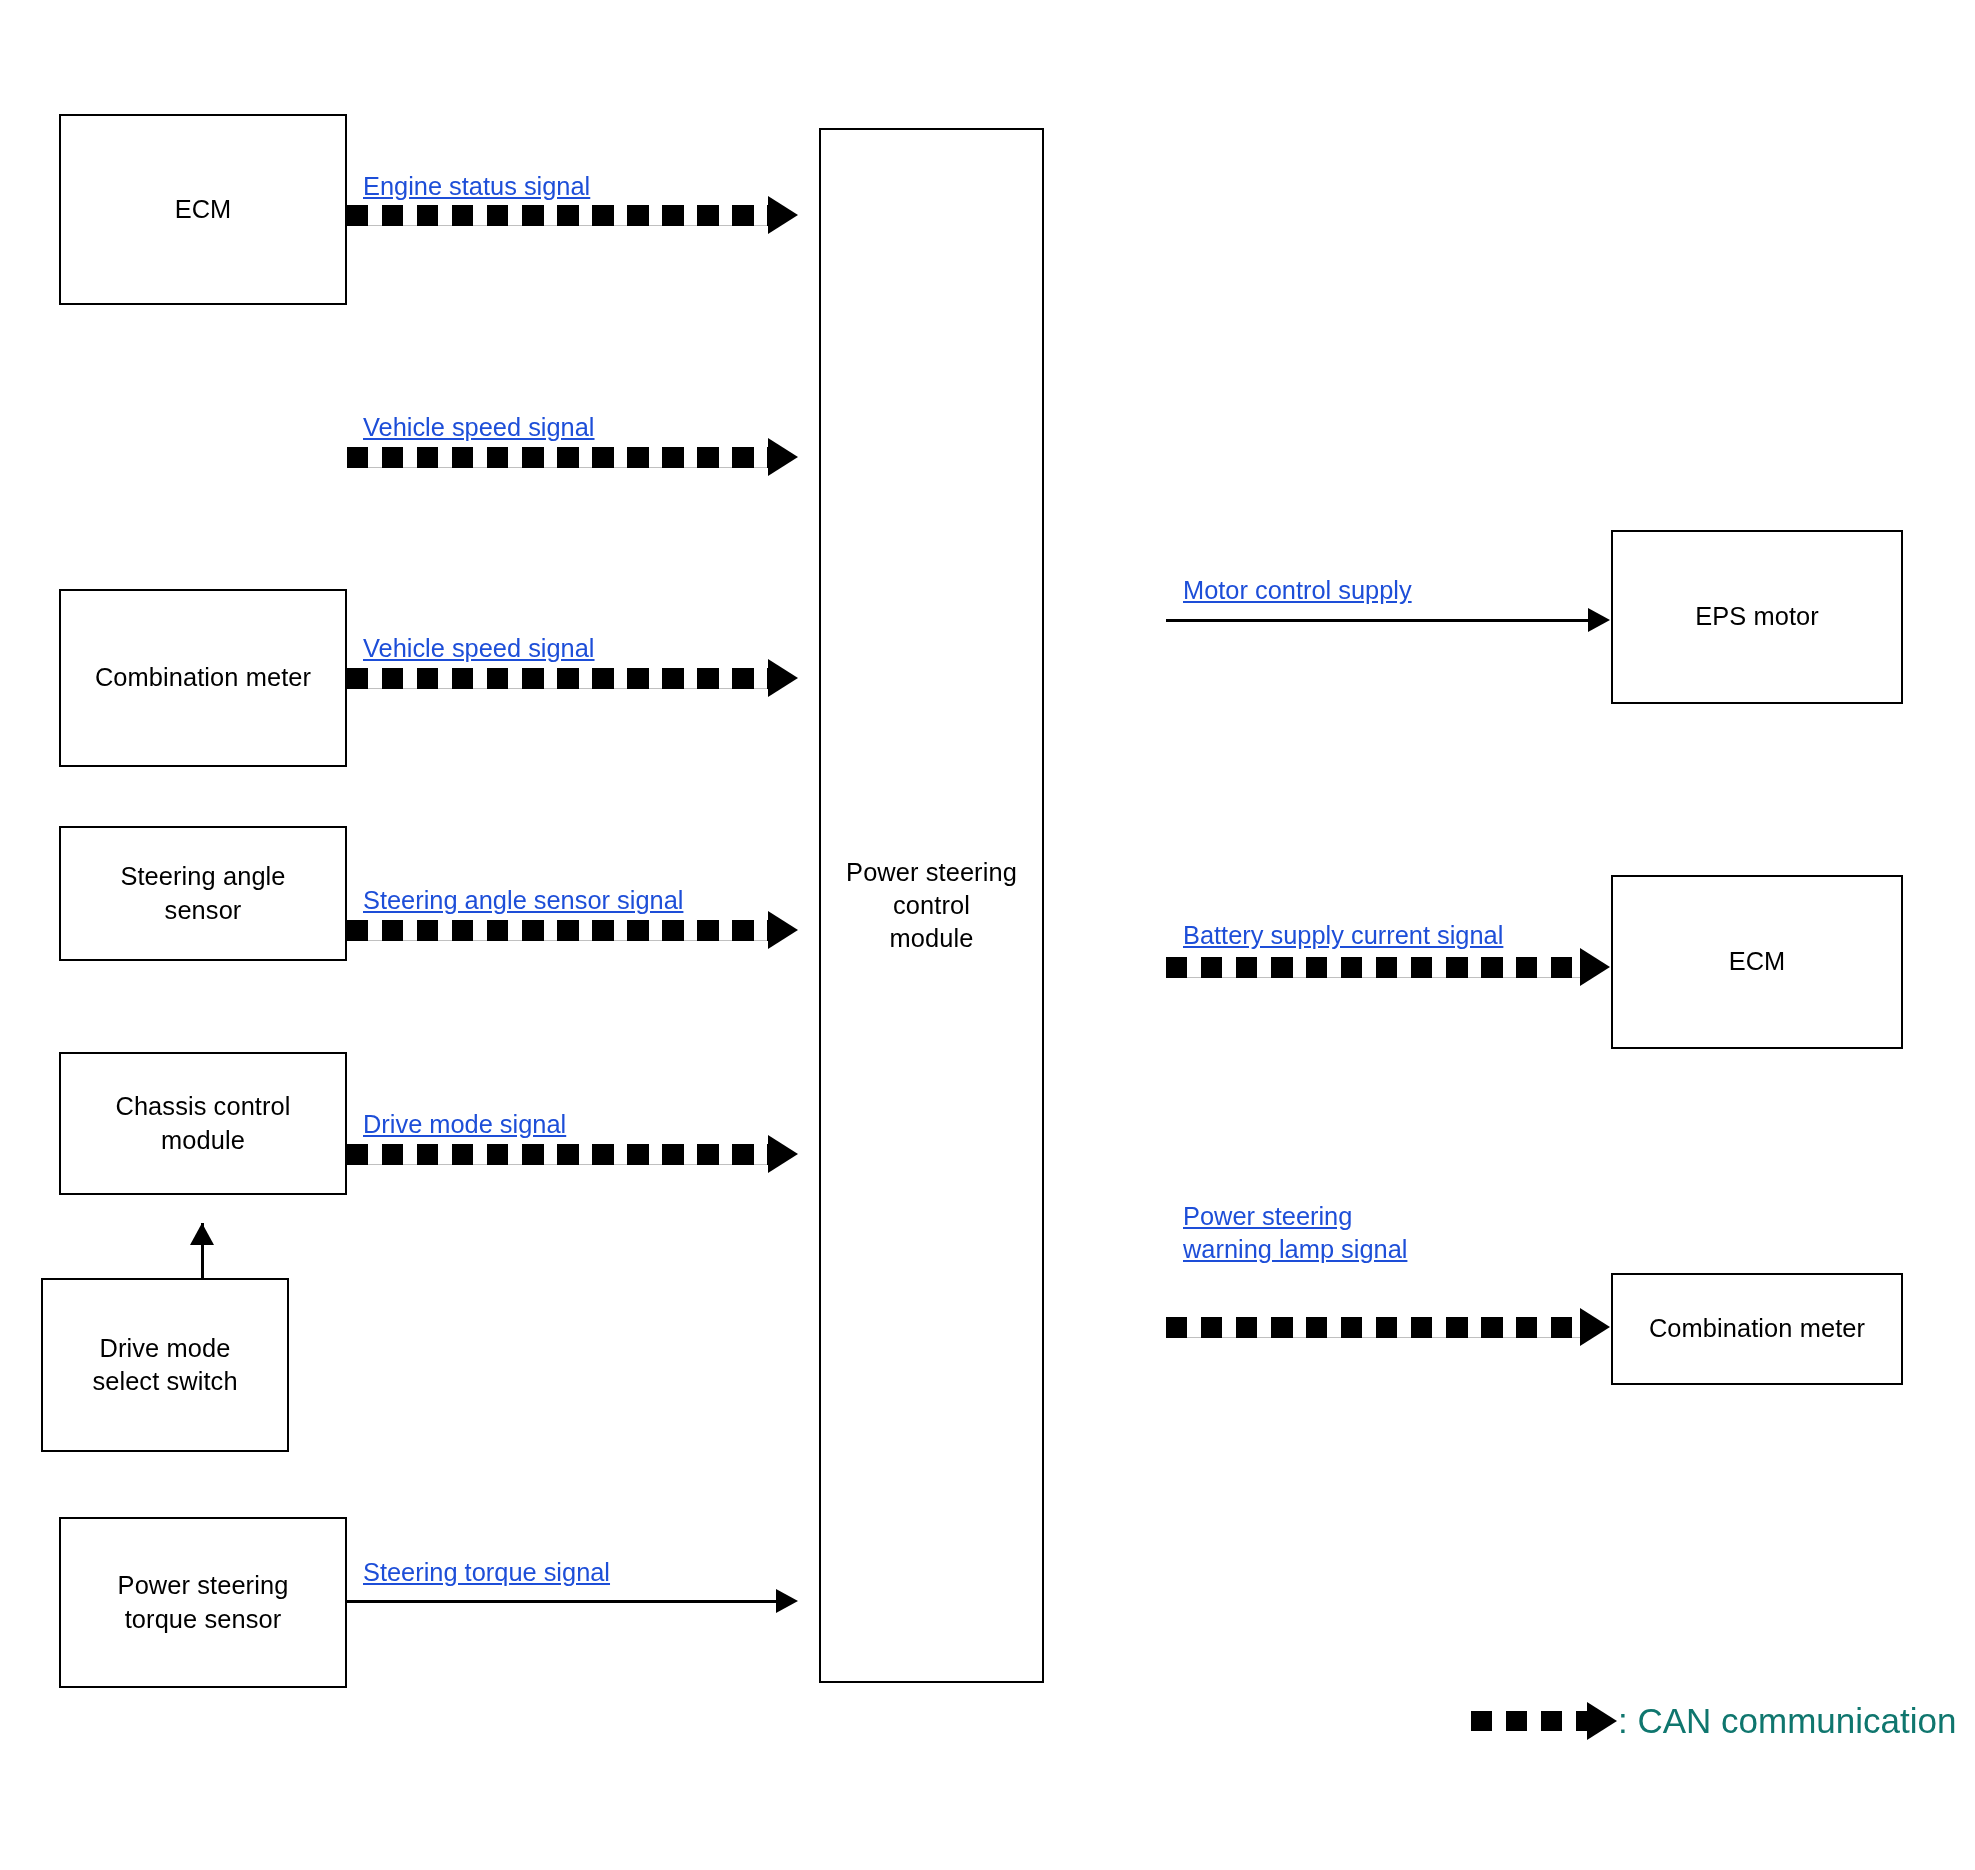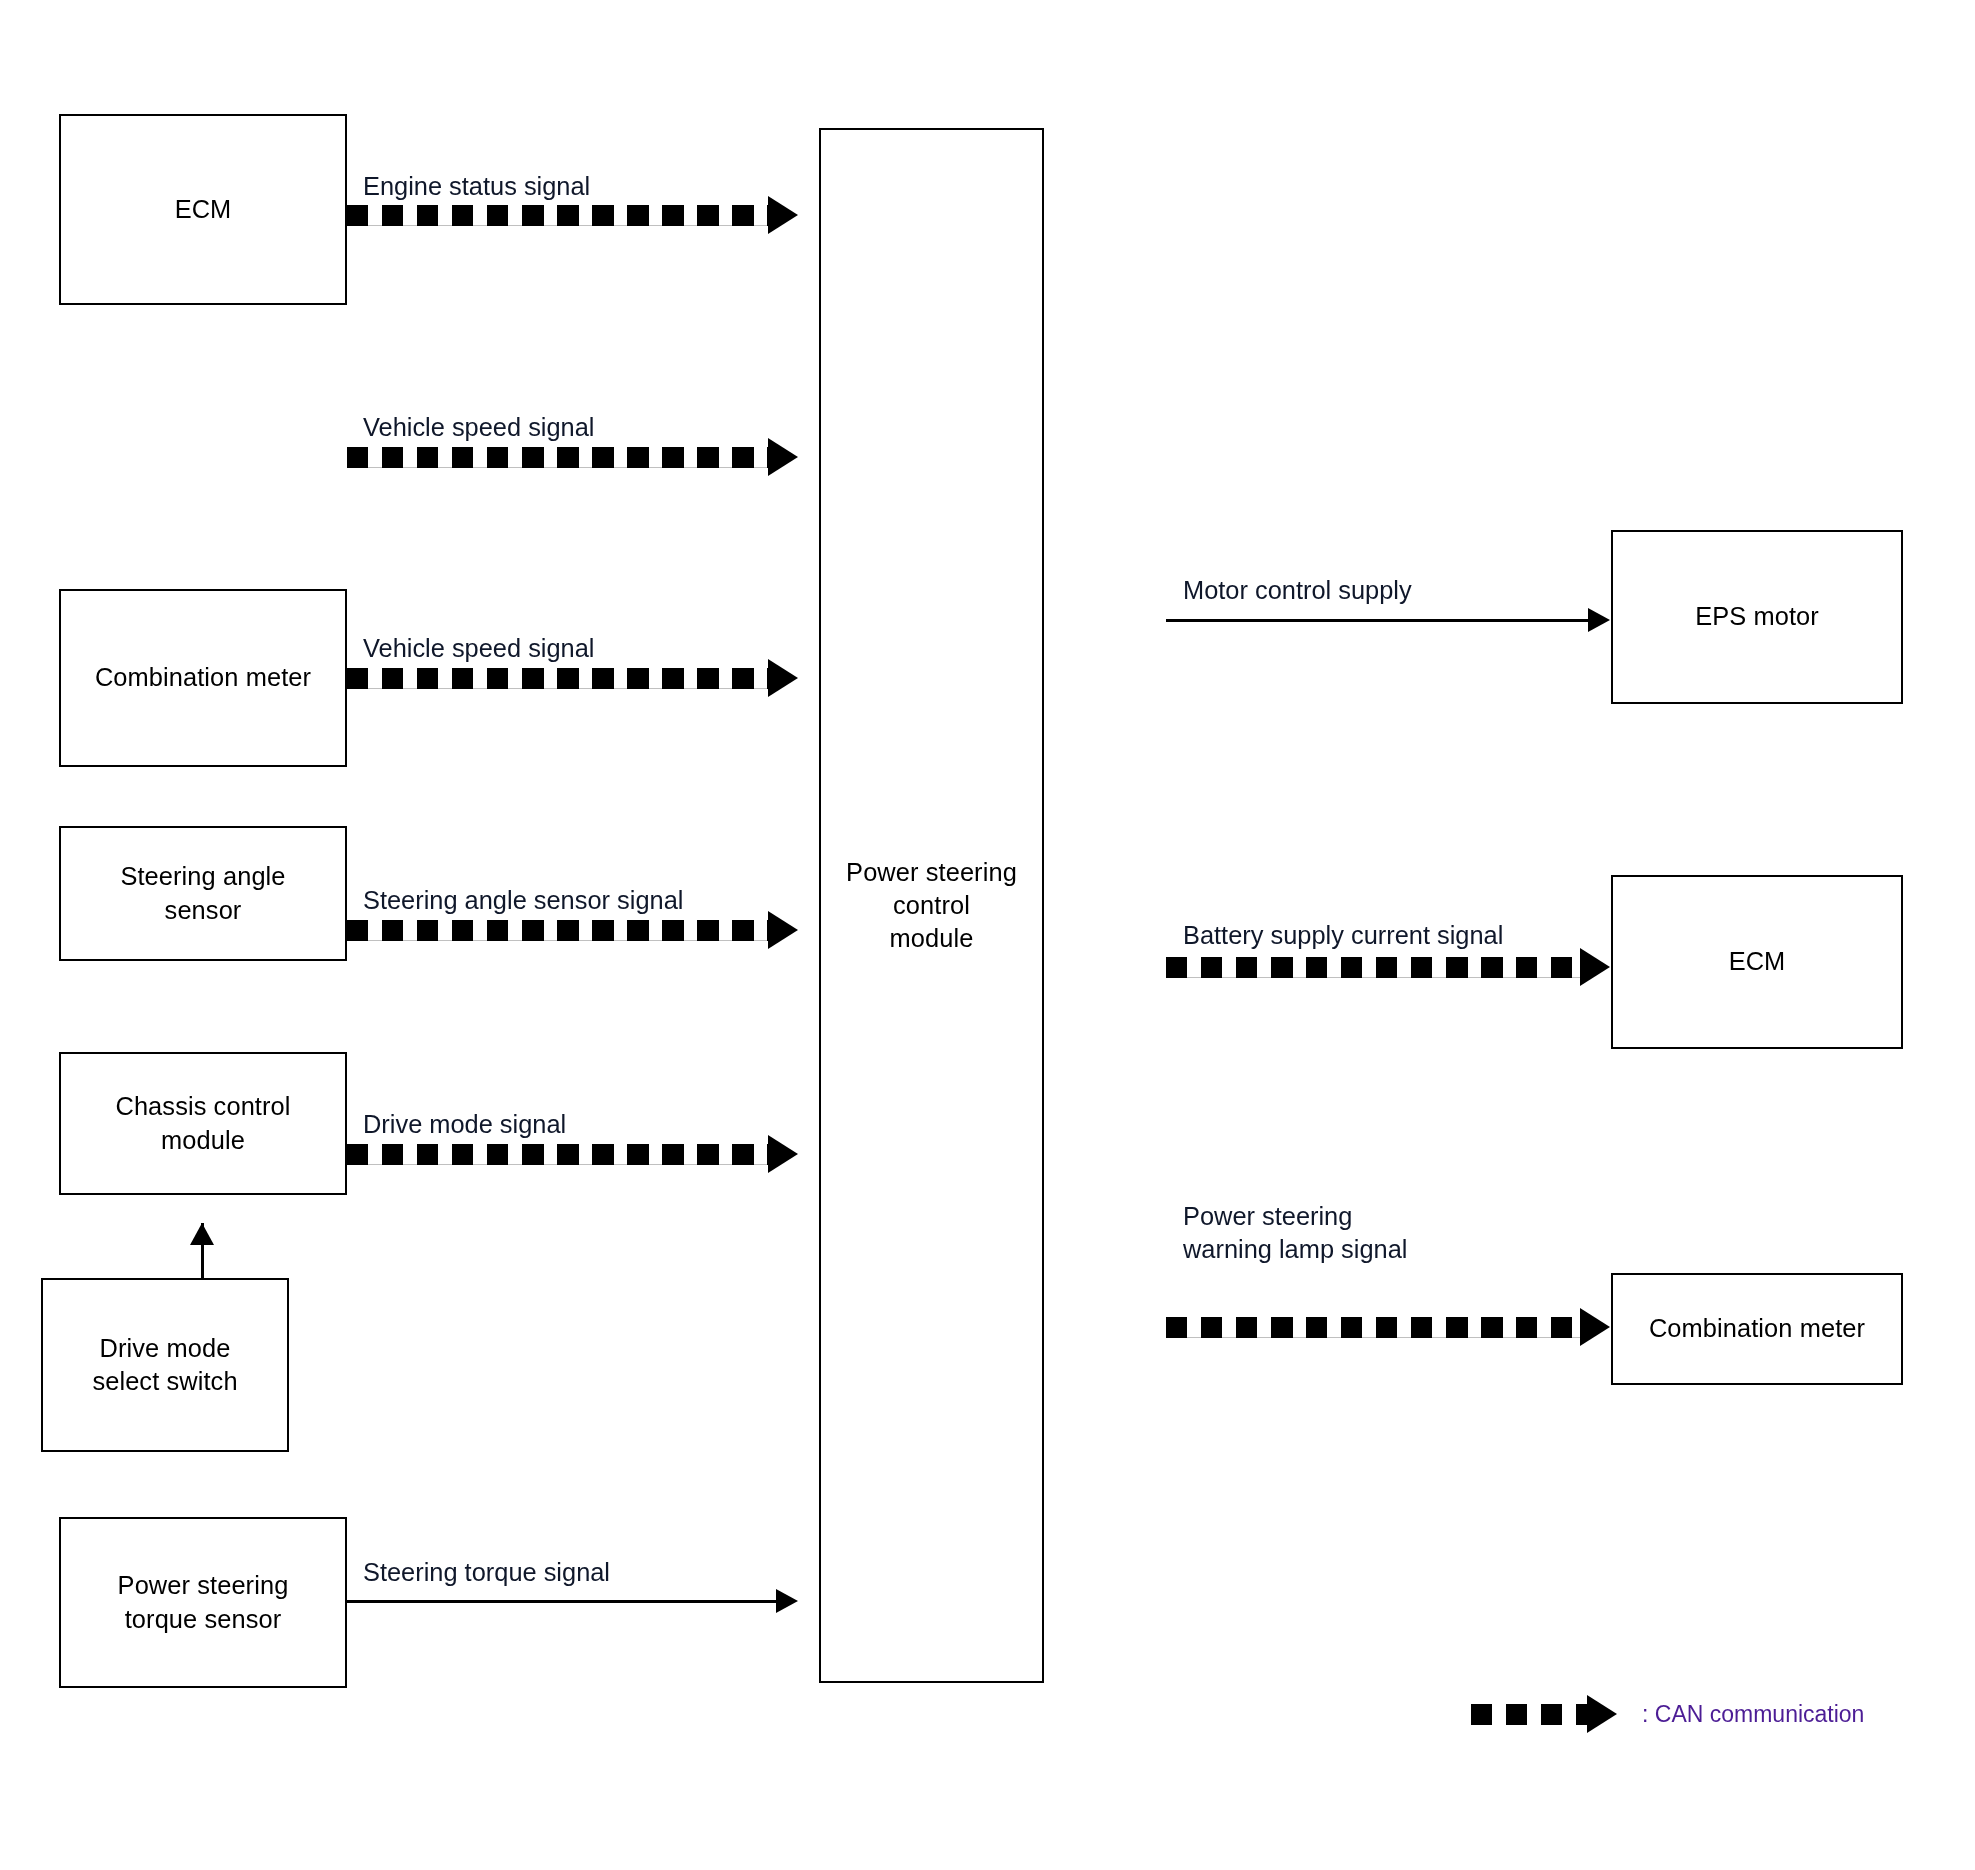--- a/index.html
+++ b/index.html
@@ -33,23 +33,24 @@
     color: #000000;
     letter-spacing: 0.1px;
   }
   .box .box-label { display: block; white-space: pre-line; }
 
   
   .edge-label {
     position: absolute;
     font-size: 25.4px;
     line-height: 1.30;
-    color: #0f172a;
+    color: #1d4ed8;
     white-space: pre-line;
     text-align: left;
+    text-decoration: underline;
   }
 
   
   .can-arrow {
     position: absolute;
     height: 20.5px;
   }
   .can-arrow .shaft {
     position: absolute;
     left: 0;
@@ -147,23 +148,23 @@
     position: absolute;
     left: 116px;
     top: -8.8px;
     width: 0;
     height: 0;
     border-top: 19px solid transparent;
     border-bottom: 19px solid transparent;
     border-left: 30px solid #000000;
   }
   #legend .legend-text {
-    font-size: 23px;
-    color: #4c1d95;
-    margin-left: 24px;
+    font-size: 35px;
+    color: #0f766e;
+    margin-left: 0;
     white-space: nowrap;
   }
 </style>
 </head>
 <body>
 
 <div id="canvas">
 
   <div class="box" style="left:59px; top:114px; width:288px; height:191px;">
     <span class="box-label">ECM</span>

